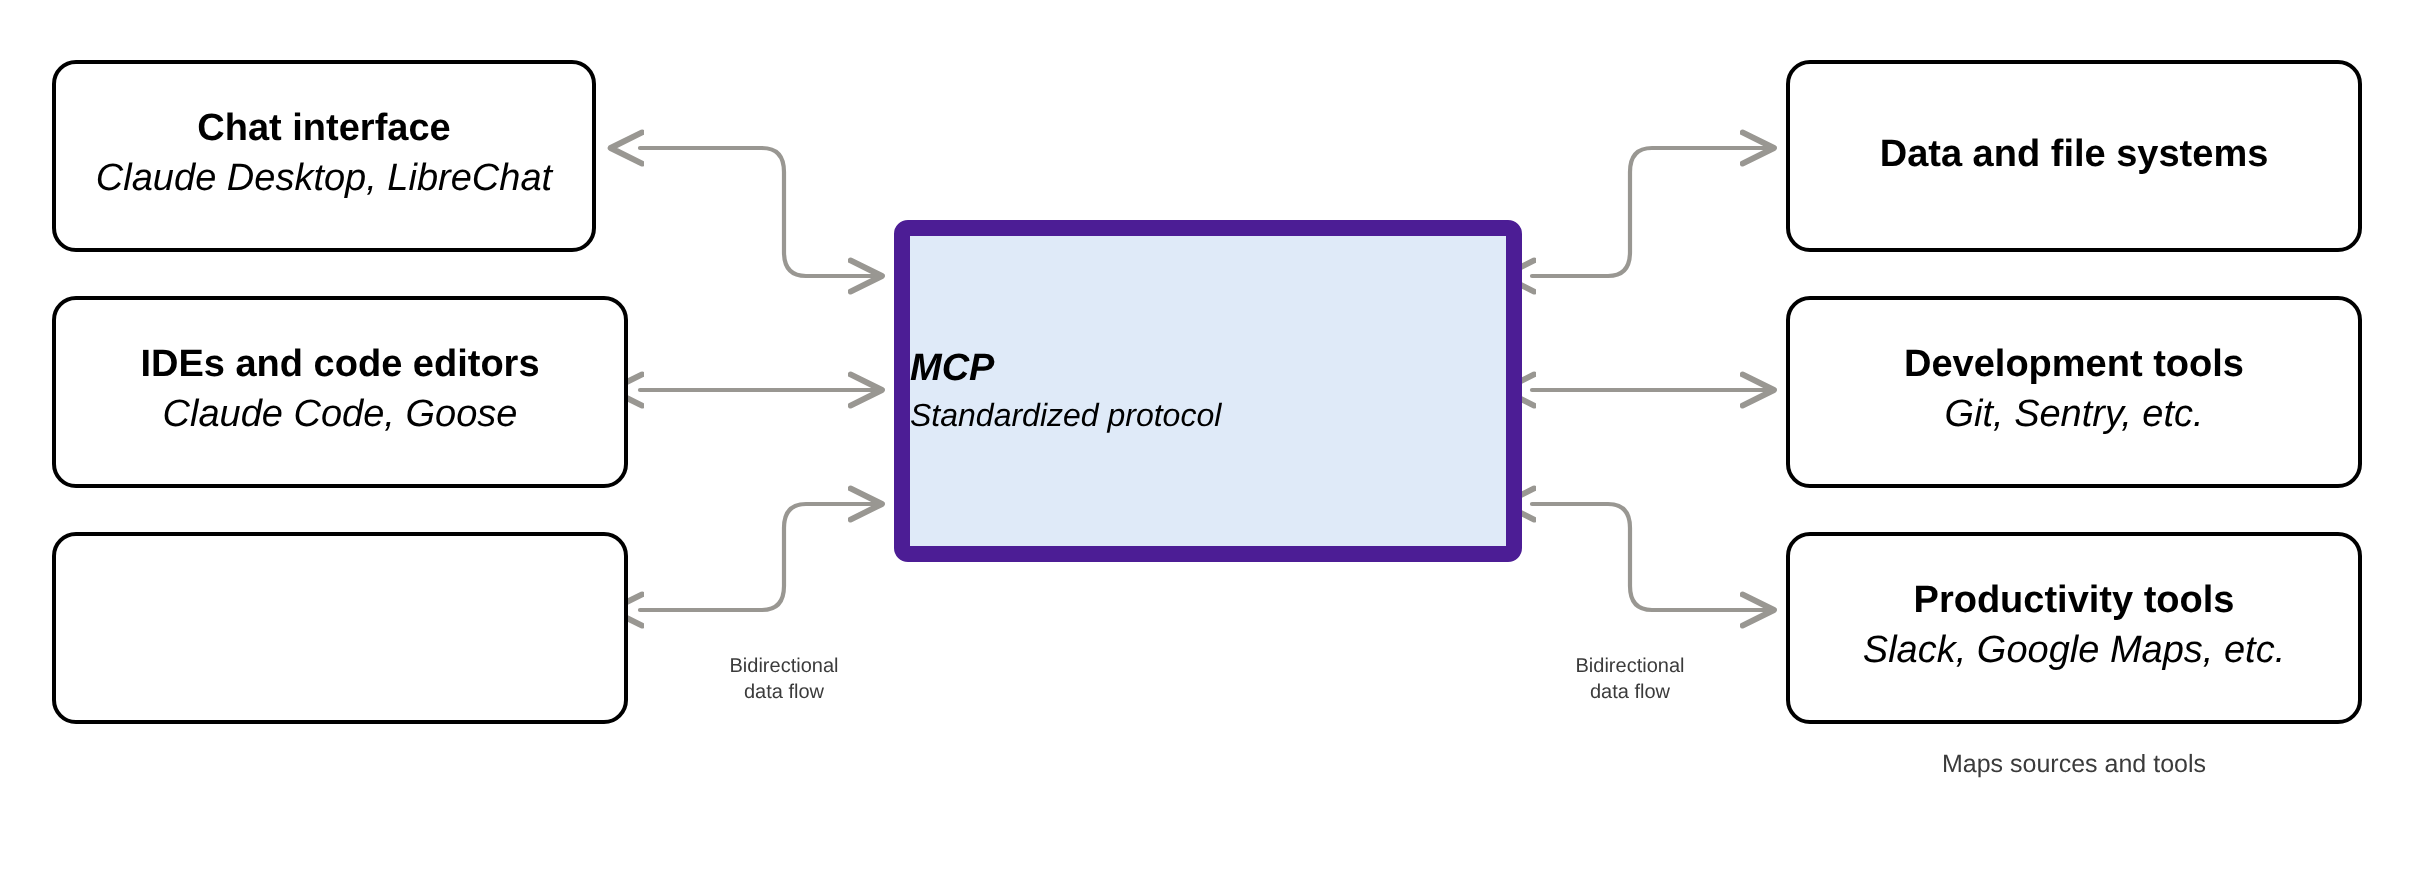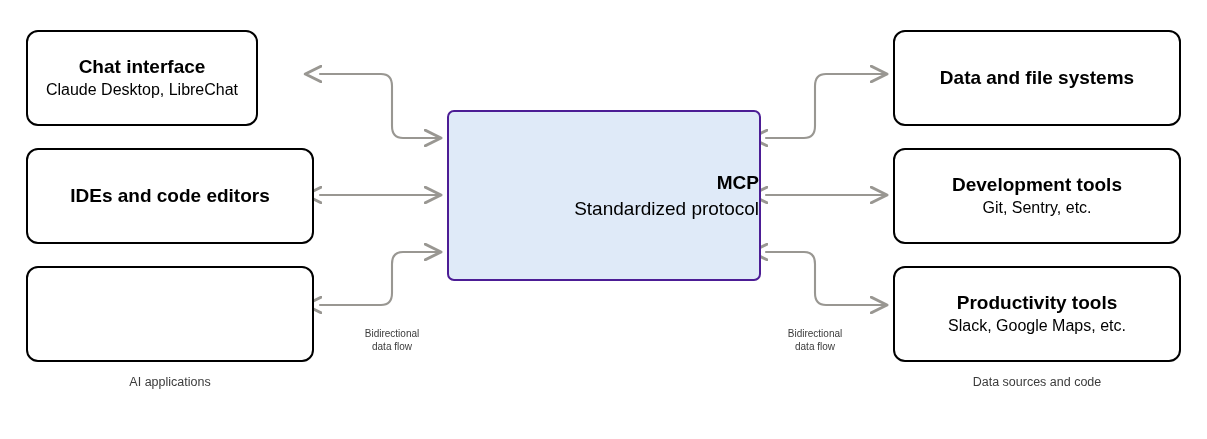--- a/index.html
+++ b/index.html
@@ -32,46 +32,48 @@
     padding: 4px 10px;
   }
   .node .title {
     font-size: 19px;
     font-weight: bold;
     color: #000000;
     line-height: 1.3;
     white-space: nowrap;
   }
   .node .subtitle {
-    font-size: 16px;
+    font-size: 19px;
     font-weight: normal;
     color: #000000;
     line-height: 1.3;
     white-space: nowrap;
+    font-style: italic;
   }
   .hub {
     position: absolute;
     box-sizing: border-box;
-    border: 2px solid #4c1d95;
+    border: 8px solid #4c1d95;
     border-radius: 7px;
     background: #dfeaf8;
     display: flex;
     flex-direction: column;
-    align-items: flex-end;
+    align-items: flex-start;
     justify-content: center;
     text-align: center;
+    font-style: italic;
   }
   .hub .title {
     font-size: 19px;
     font-weight: bold;
     color: #000000;
     line-height: 1.35;
   }
   .hub .subtitle {
-    font-size: 19px;
+    font-size: 16px;
     font-weight: normal;
     color: #000000;
     line-height: 1.35;
   }
   .flow-label {
     position: absolute;
     font-size: 10px;
     color: #3b3b3b;
     text-align: center;
     line-height: 1.32;
@@ -114,27 +116,28 @@
 
     <path d="M 320 305 L 381 305 Q 392 305 392 293 L 392 264 Q 392 252 403 252 L 441 252" fill="none" stroke="#999792" stroke-width="2.1" stroke-linecap="round" marker-start="url(#arrowStart)" marker-end="url(#arrowEnd)"></path>
 
     <path d="M 766 138 L 804 138 Q 815 138 815 126 L 815 86 Q 815 74 826 74 L 887 74" fill="none" stroke="#999792" stroke-width="2.1" stroke-linecap="round" marker-start="url(#arrowStart)" marker-end="url(#arrowEnd)"></path>
 
     <path d="M 766 195 L 887 195" fill="none" stroke="#999792" stroke-width="2.1" stroke-linecap="round" marker-start="url(#arrowStart)" marker-end="url(#arrowEnd)"></path>
 
     <path d="M 766 252 L 804 252 Q 815 252 815 264 L 815 293 Q 815 305 826 305 L 887 305" fill="none" stroke="#999792" stroke-width="2.1" stroke-linecap="round" marker-start="url(#arrowStart)" marker-end="url(#arrowEnd)"></path>
   </svg>
 
-  <div class="node" style="left:26px; top:30px; width:232px; height:96px;">
+  <div class="node" style="left:26px; top:30px; width:272px; height:96px;">
     <div class="title">Chat interface</div>
     <div class="subtitle">Claude Desktop, LibreChat</div>
   </div>
 
   <div class="node" style="left:26px; top:148px; width:288px; height:96px;justify-content:center;">
     <div class="title">IDEs and code editors</div>
+    <div class="subtitle">Claude Code, Goose</div>
   </div>
 
   <div class="node" style="left:26px; top:266px; width:288px; height:96px;">
   </div>
 
   <div class="hub" style="left:447px; top:110px; width:314px; height:171px;">
     <div class="title">MCP</div>
     <div class="subtitle">Standardized protocol</div>
   </div>
 
@@ -151,17 +154,16 @@
     <div class="title">Productivity tools</div>
     <div class="subtitle">Slack, Google Maps, etc.</div>
   </div>
 
   <div class="flow-label" style="left:332px; top:327px; width:120px;">Bidirectional
 data flow</div>
 
   <div class="flow-label" style="left:755px; top:327px; width:120px;">Bidirectional
 data flow</div>
 
-  <div class="group-caption" style="left:26px; top:375px; width:288px;">AI applications</div>
 
-  <div class="group-caption" style="left:893px; top:375px; width:288px;">Data sources and code</div>
+  <div class="group-caption" style="left:893px; top:375px; width:288px;">Maps sources and tools</div>
 
 </div>
 
 </body></html>

